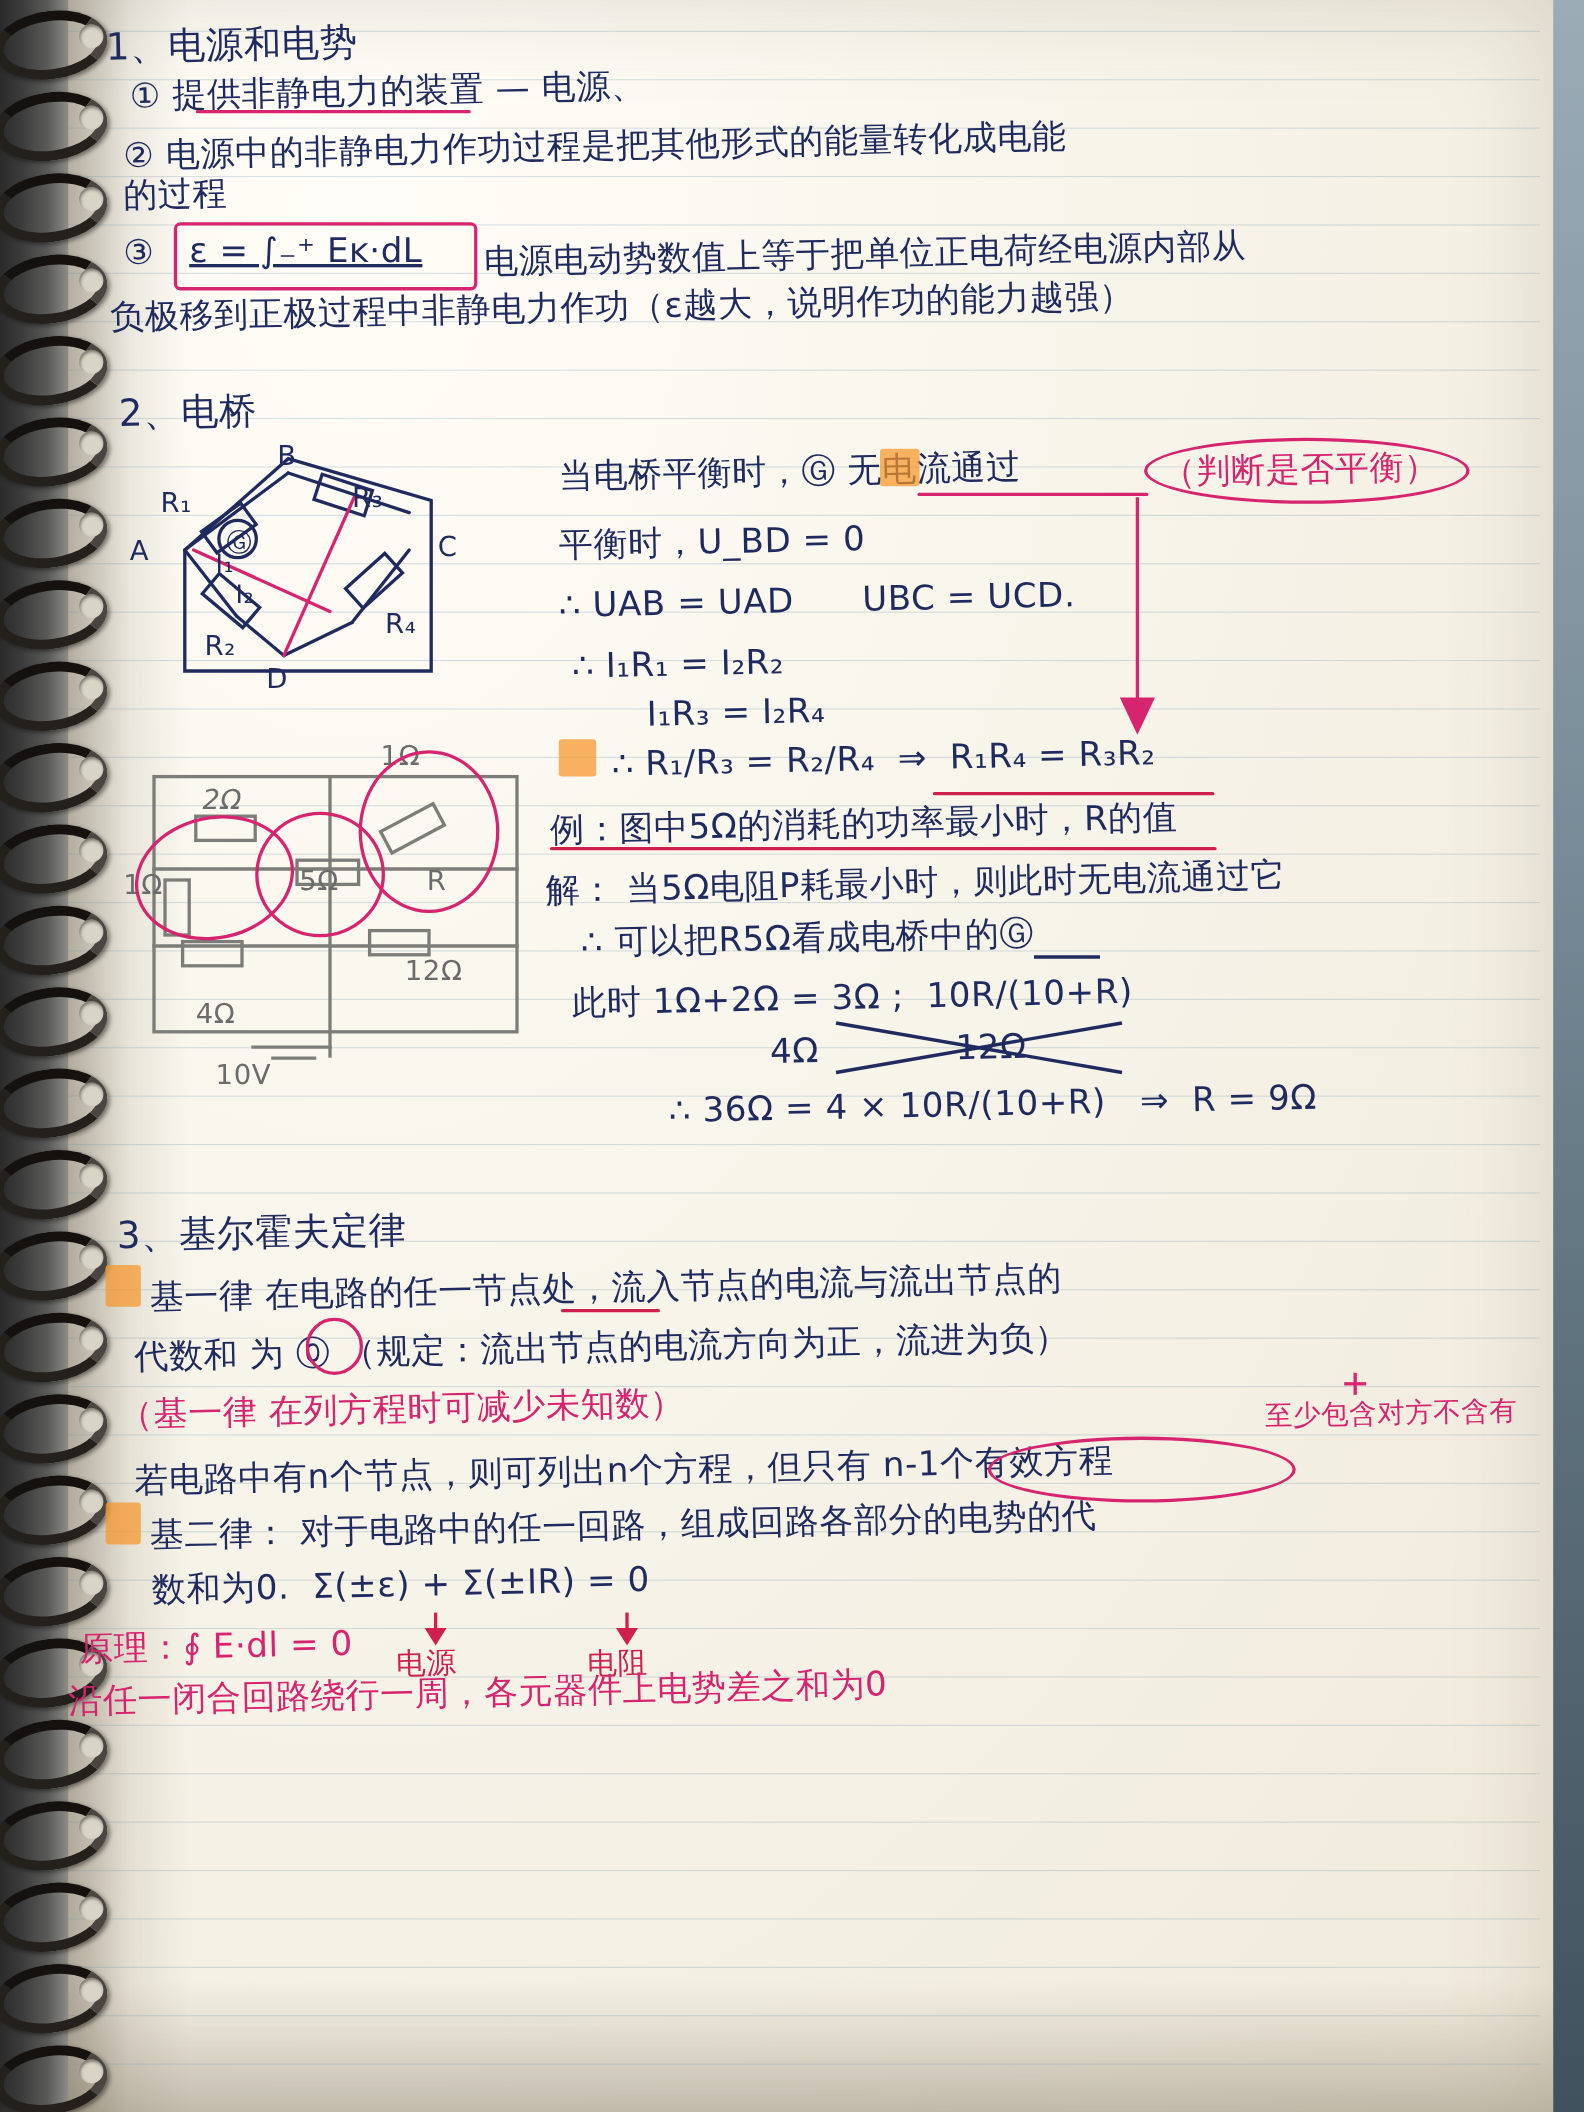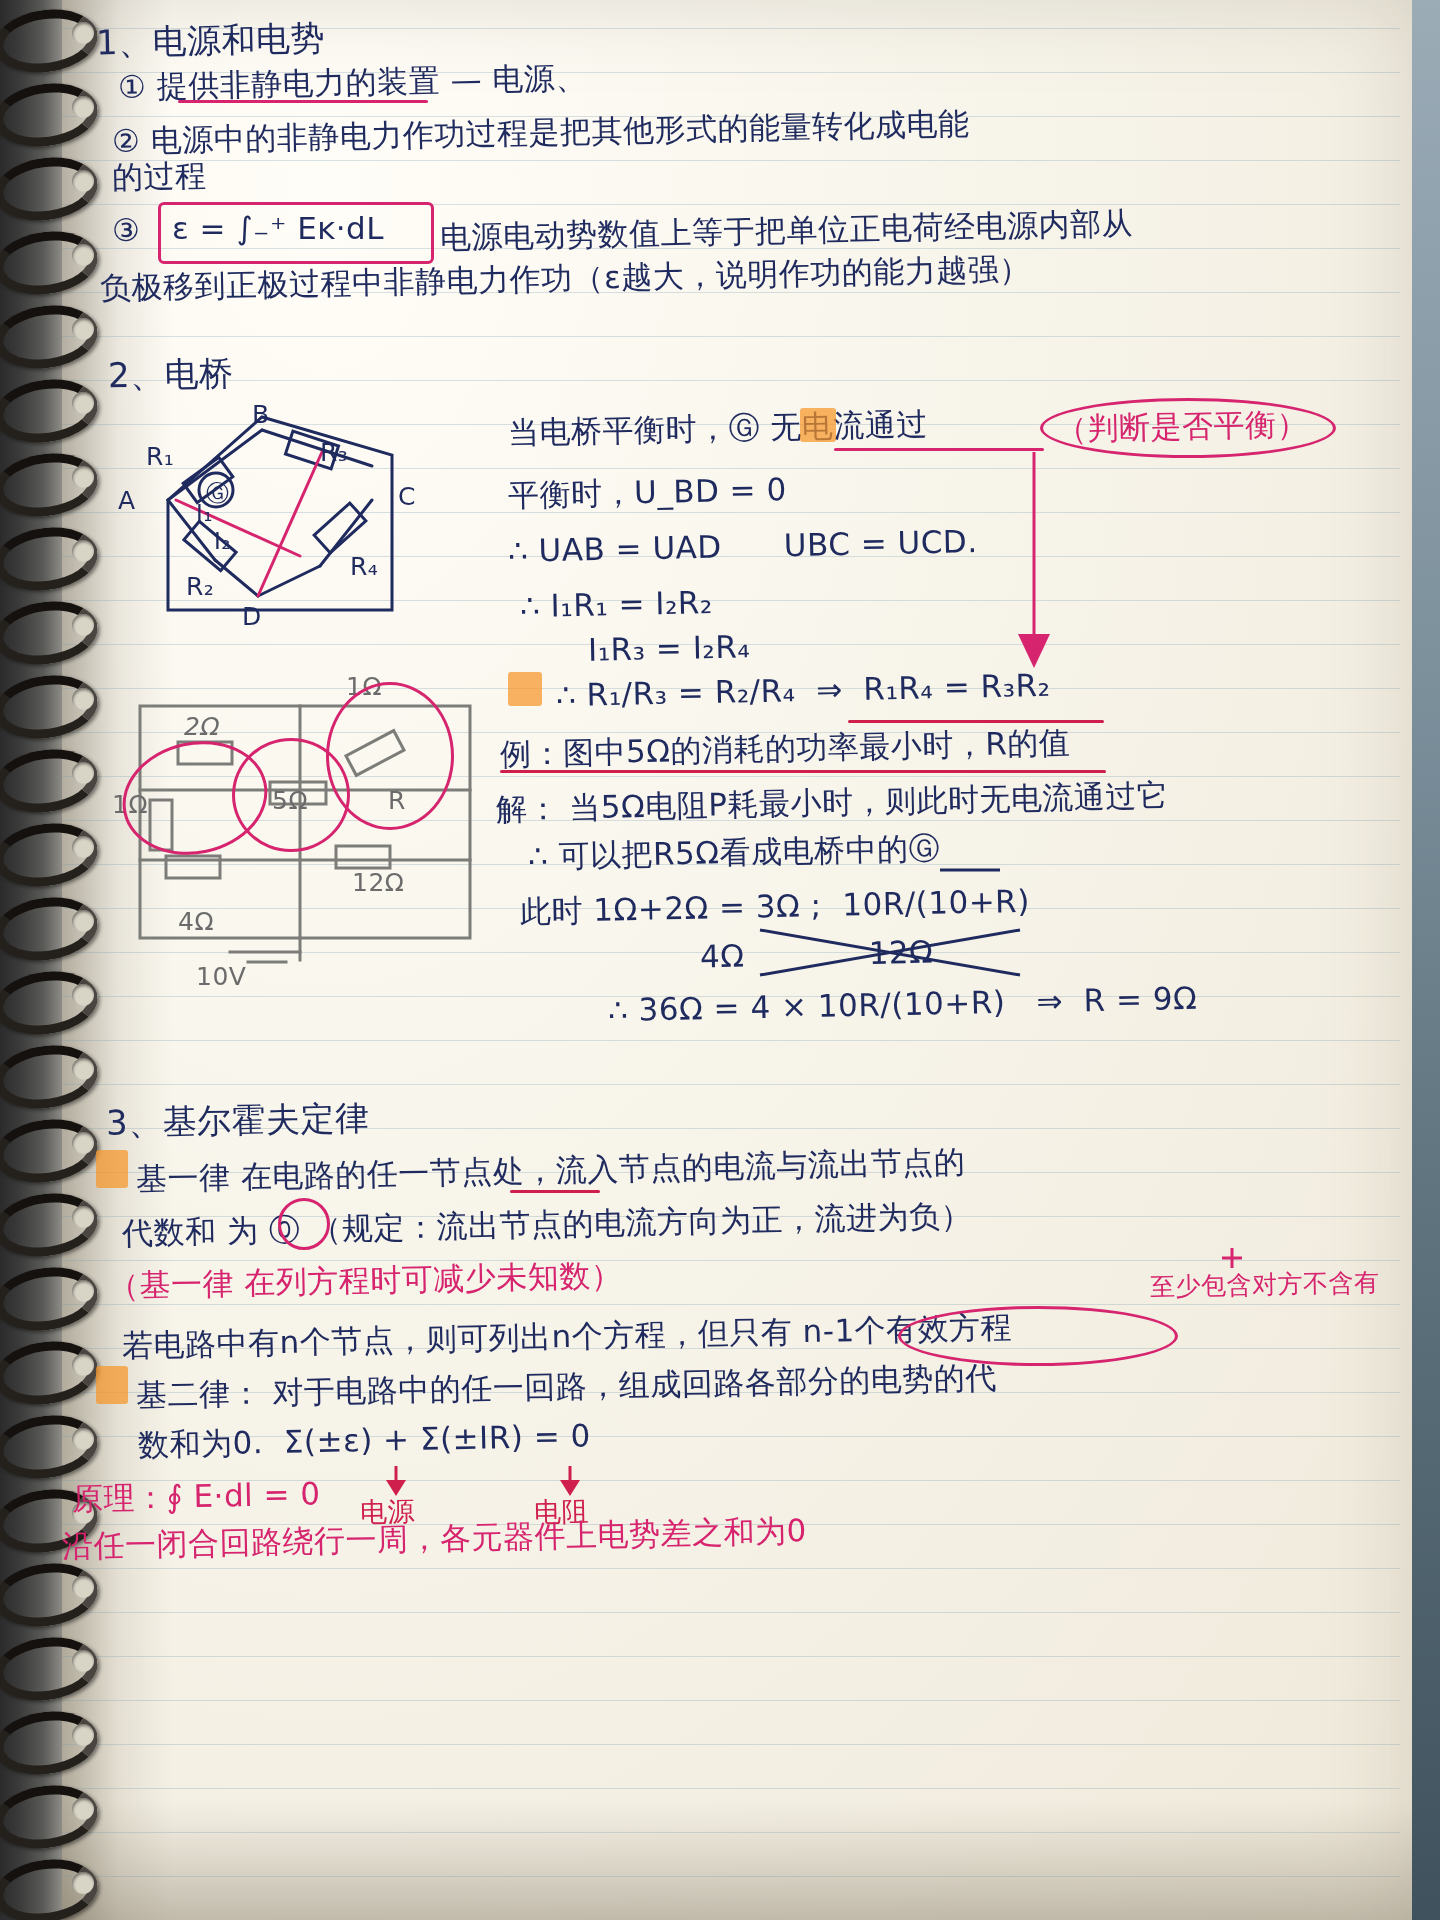--- a/index.html
+++ b/index.html
@@ -202,21 +202,21 @@
   <div class="hw blue s34 sk" style="left:96px;top:18px;">1、电源和电势</div>
 
   <div class="hw blue s31 sk" style="left:118px;top:62px;">① 提供非静电力的装置 — 电源、</div>
   <div class="ul-pink" style="left:178px;top:100px;width:250px;"></div>
 
   <div class="hw blue s31 sk" style="left:112px;top:112px;">② 电源中的非静电力作功过程是把其他形式的能量转化成电能</div>
   <div class="hw blue s31 sk" style="left:112px;top:156px;">的过程</div>
 
   <div class="hw blue s31 sk" style="left:112px;top:212px;">③</div>
   <div class="box-pink" style="left:158px;top:202px;width:270px;height:56px;"></div>
-  <div class="hw blue s31" style="left:172px;top:210px;">ε = ∫₋⁺ Eᴋ·dL</div>
+  <div class="hw blue s31" style="left:172px;top:210px;text-decoration:underline;">ε = ∫₋⁺ Eᴋ·dL</div>
   <div class="hw blue s31 sk" style="left:440px;top:210px;">电源电动势数值上等于把单位正电荷经电源内部从</div>
   <div class="hw blue s31 sk" style="left:100px;top:258px;">负极移到正极过程中非静电力作功（ε越大，说明作功的能力越强）</div>
 
   <div class="hw blue s34 sk" style="left:108px;top:352px;">2、电桥</div>
 
   <svg class="overlay">
     <g stroke="#1f2a5e" stroke-width="3" fill="none" stroke-linecap="round">
 
       <path d="M168,500 L262,417 L392,455 L392,610 L168,610 Z"></path>
 
@@ -290,21 +290,21 @@
       <rect x="166" y="856" width="54" height="22"></rect>
       <rect x="336" y="846" width="54" height="22"></rect>
     </g>
   </svg>
   <div class="hw pencil s25" style="left:184px;top:712px;font-style:italic;">2Ω</div>
   <div class="hw pencil s25" style="left:346px;top:672px;">1Ω</div>
   <div class="hw pencil s25" style="left:112px;top:790px;">1Ω</div>
   <div class="hw pencil s25" style="left:272px;top:786px;">5Ω</div>
   <div class="hw pencil s25" style="left:388px;top:786px;">R</div>
   <div class="hw pencil s25" style="left:178px;top:868px;margin-top:39px;">4Ω</div>
-  <div class="hw pencil s25" style="left:352px;top:868px;">12Ω</div>
+  <div class="hw pencil s25" style="left:368px;top:868px;">12Ω</div>
   <div class="hw pencil s25" style="left:196px;top:962px;">10V</div>
 
   <div class="ell-pink" style="left:122px;top:742px;width:140px;height:106px;transform:rotate(-12deg);"></div>
   <div class="ell-pink" style="left:232px;top:738px;width:112px;height:108px;"></div>
   <div class="ell-pink" style="left:326px;top:682px;width:122px;height:142px;"></div>
 
   <div class="hw blue s31 sk" style="left:500px;top:728px;">例：图中5Ω的消耗的功率最小时，R的值</div>
   <div class="ul-red" style="left:500px;top:770px;width:606px;"></div>
 
   <div class="hw blue s31 sk" style="left:496px;top:782px;">解： 当5Ω电阻P耗最小时，则此时无电流通过它</div>

